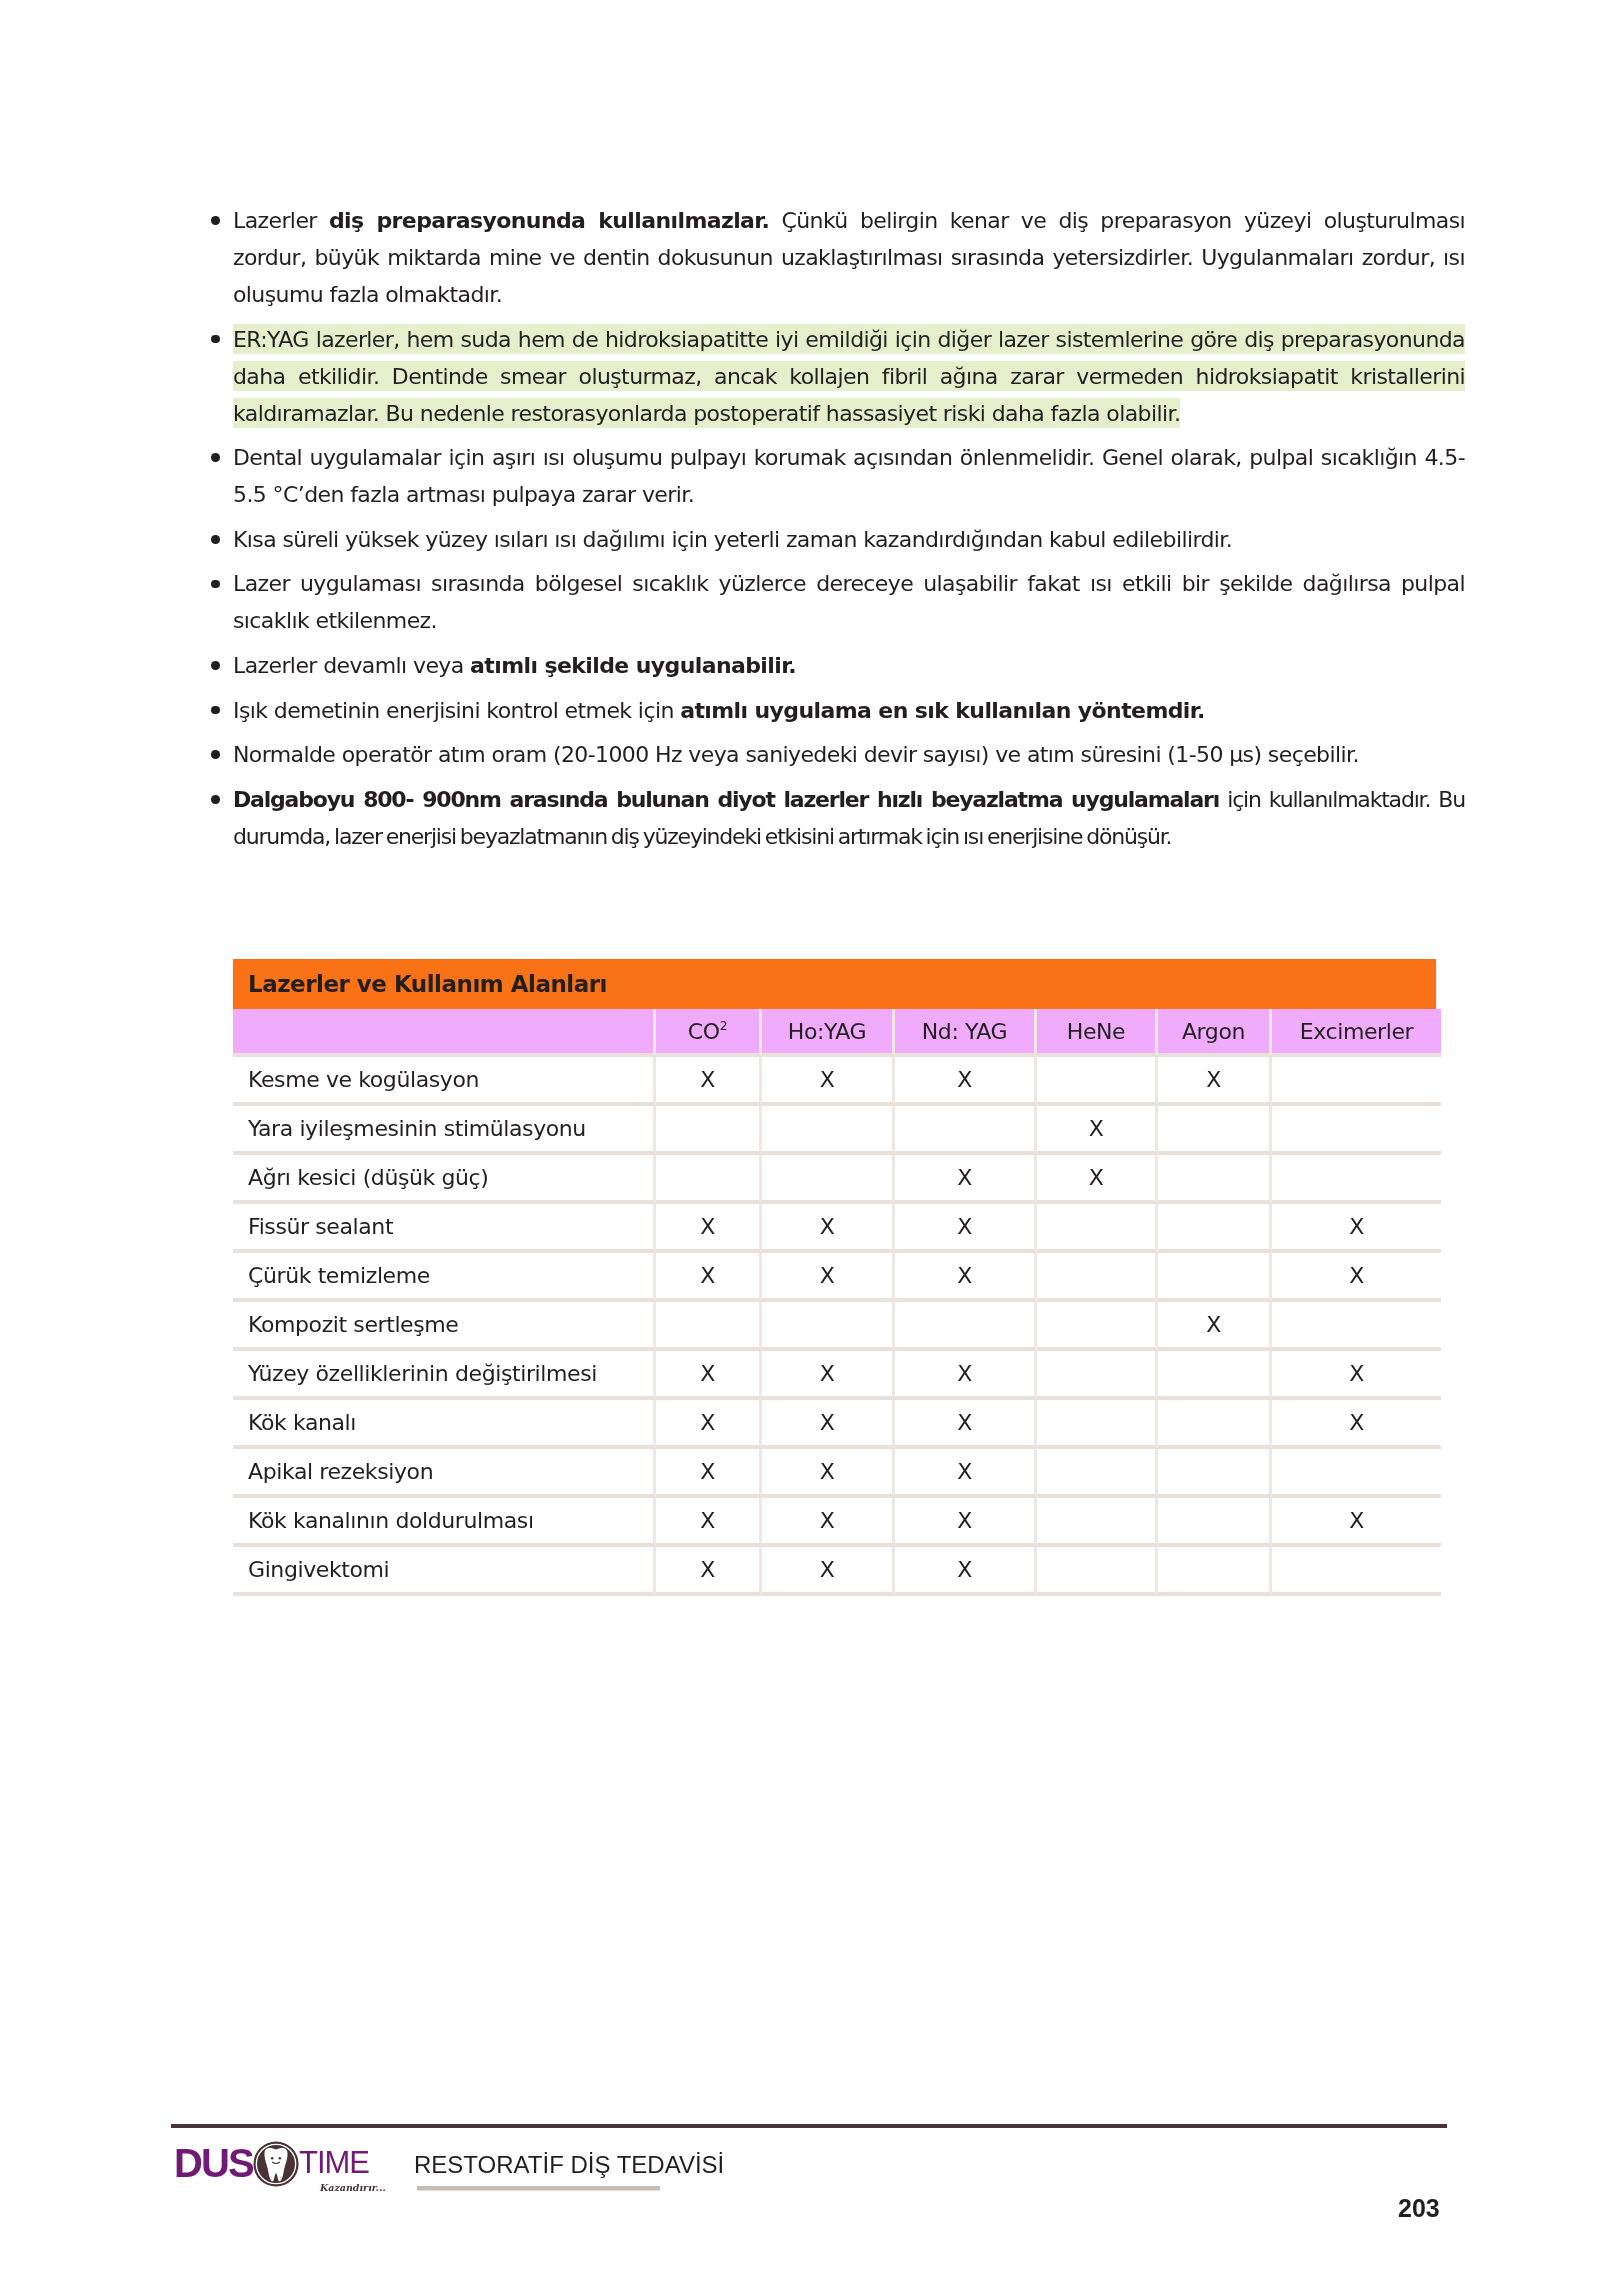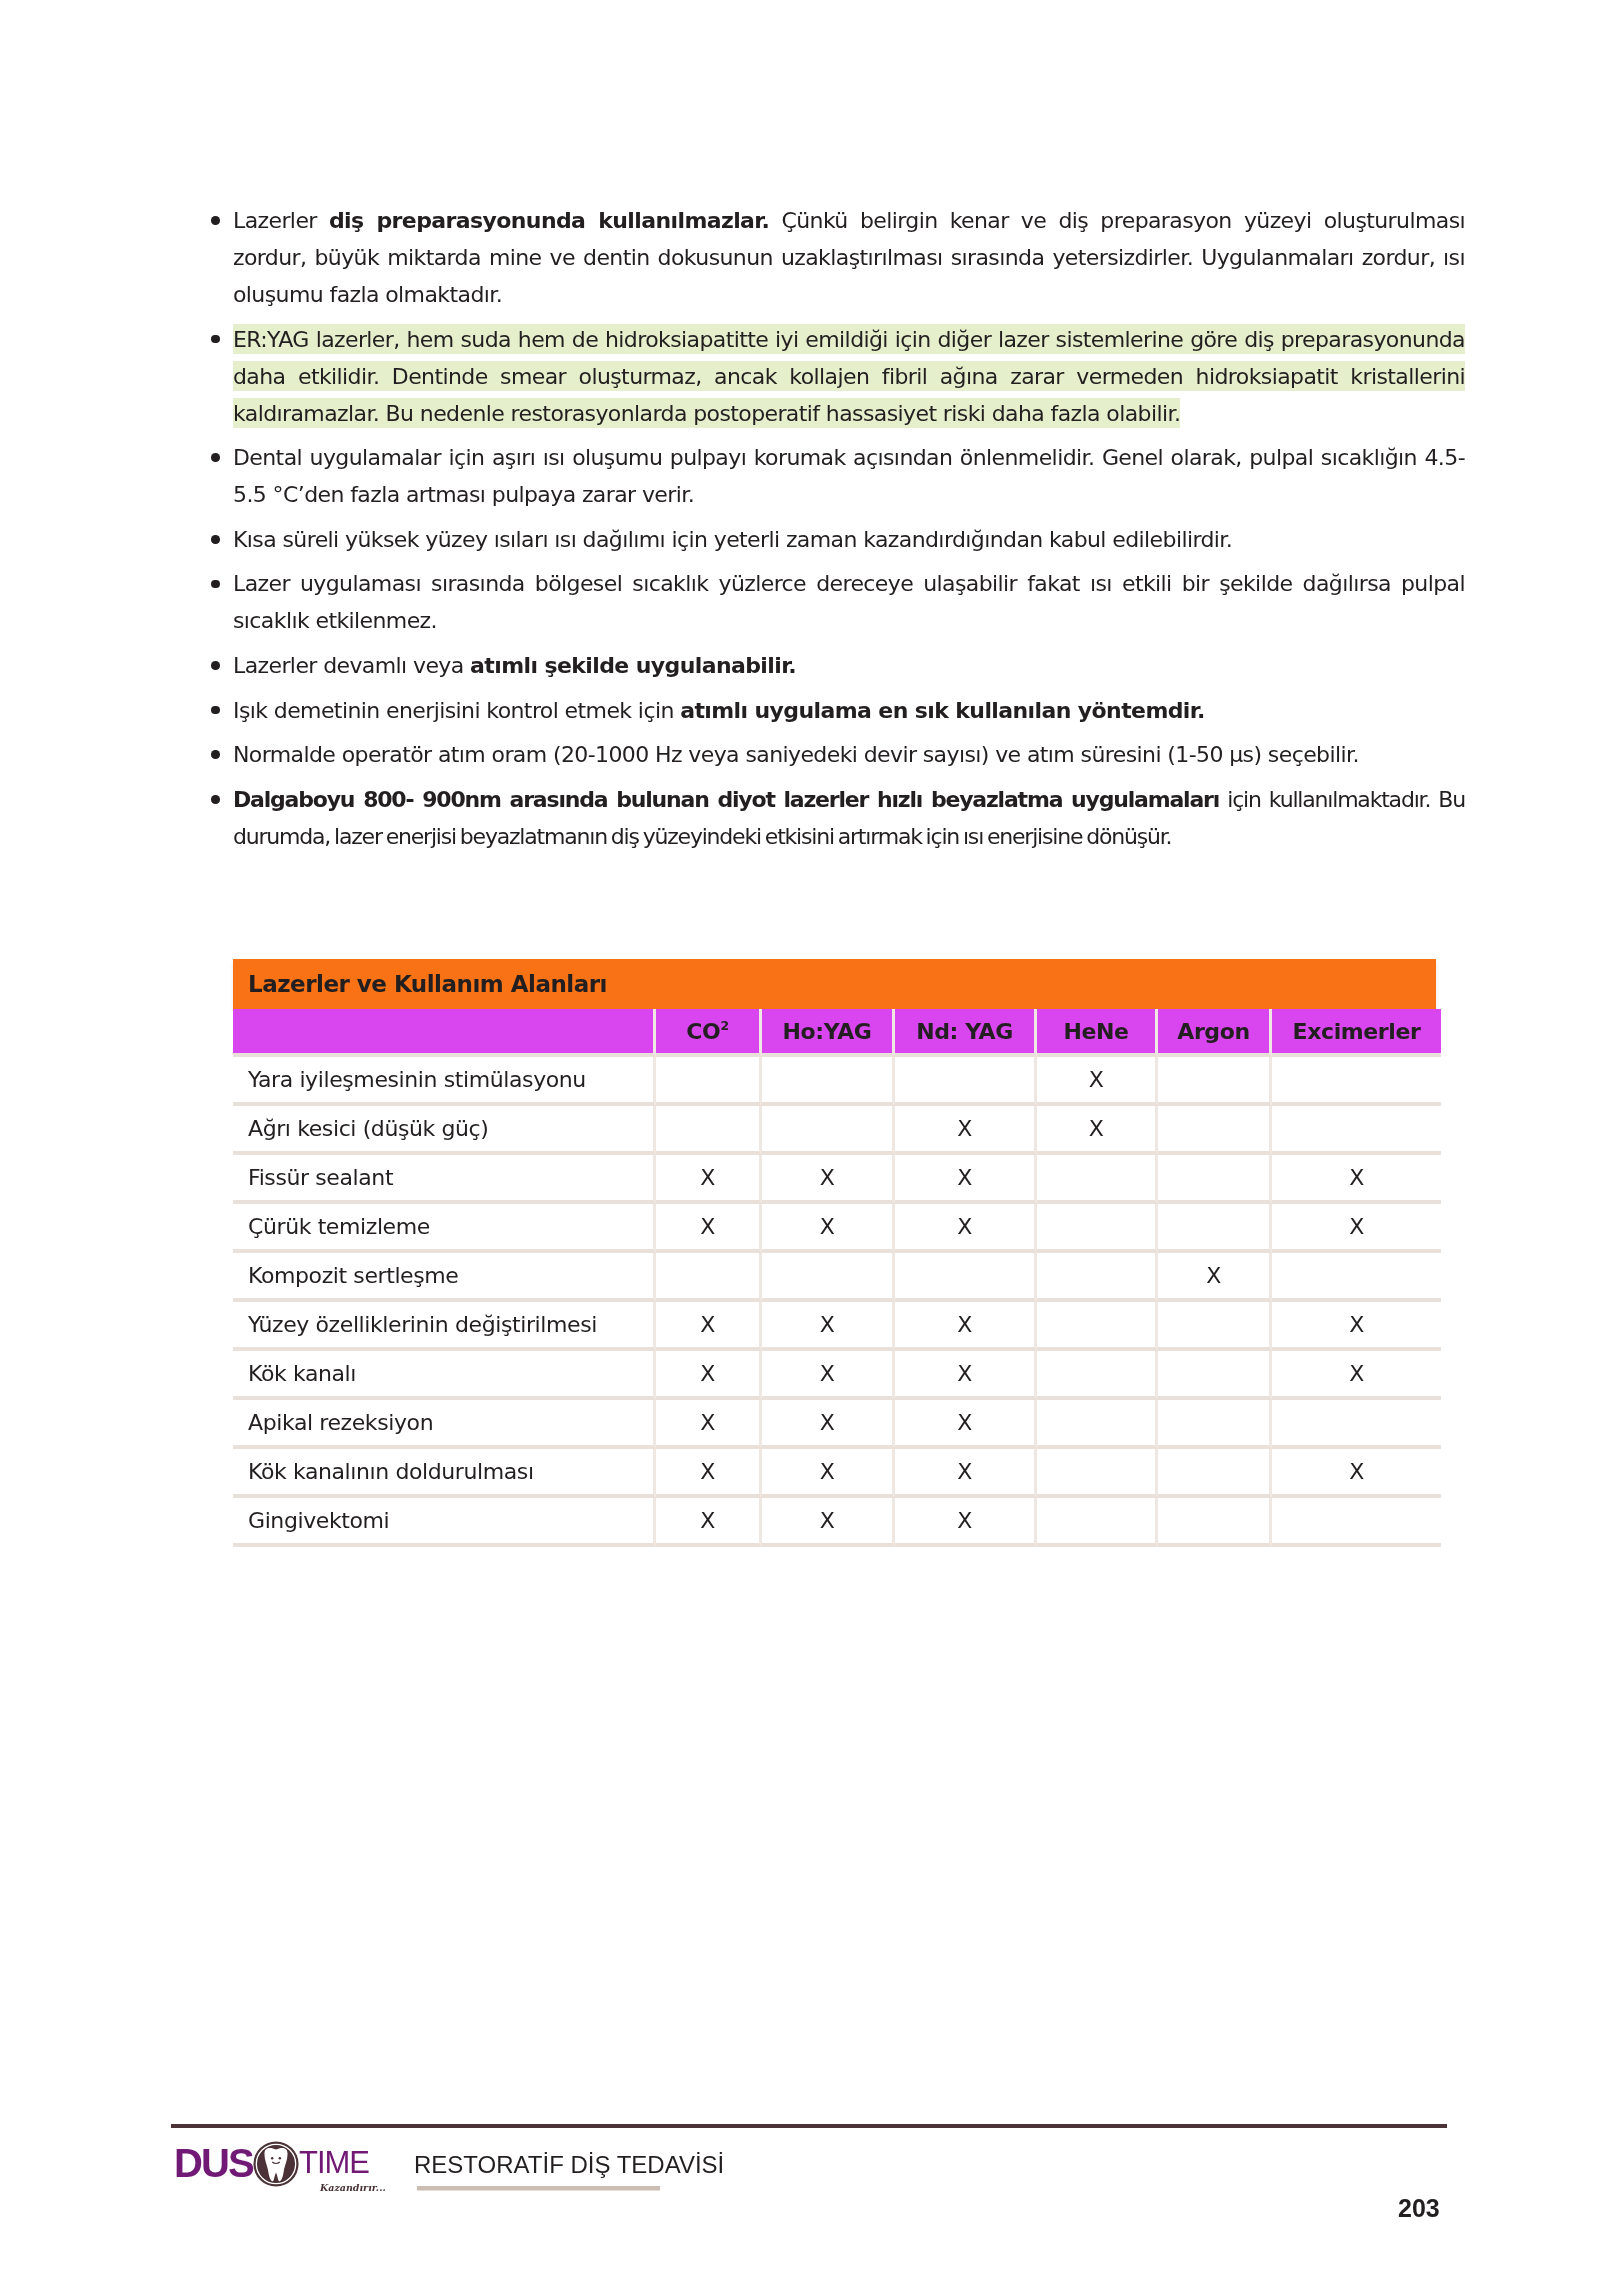--- a/index.html
+++ b/index.html
@@ -72,22 +72,22 @@
     }
     th, td {
       height: 49px;
       border-right: 3.8px solid #efe7e2;
       border-bottom: 4.8px solid #eae0da;
       vertical-align: middle;
       text-align: center;
     }
     th:last-child, td:last-child { border-right: none; }
     thead th {
-      background: #d946ef;
-      font-weight: bold;
+      background: #f0abfc;
+      font-weight: normal;
       height: 48px;
     }
     td.label {
       text-align: left;
       padding-left: 15px;
     }
     sup { font-size: 12.4px; vertical-align: 8.6px; }
 
     
     .footer-rule {
@@ -203,20 +203,29 @@
           <th><span>CO</span><sup>2</sup></th>
           <th><span>Ho:YAG</span></th>
           <th><span>Nd: YAG</span></th>
           <th><span>HeNe</span></th>
           <th><span>Argon</span></th>
           <th><span>Excimerler</span></th>
         </tr>
     </thead>
     <tbody id="tbody">
         <tr>
+          <td class="label">Kesme ve kogülasyon</td>
+          <td>X</td>
+          <td>X</td>
+          <td>X</td>
+          <td></td>
+          <td>X</td>
+          <td></td>
+        </tr>
+        <tr>
           <td class="label">Yara iyileşmesinin stimülasyonu</td>
           <td></td>
           <td></td>
           <td></td>
           <td>X</td>
           <td></td>
           <td></td>
         </tr>
         <tr>
           <td class="label">Ağrı kesici (düşük güç)</td>

